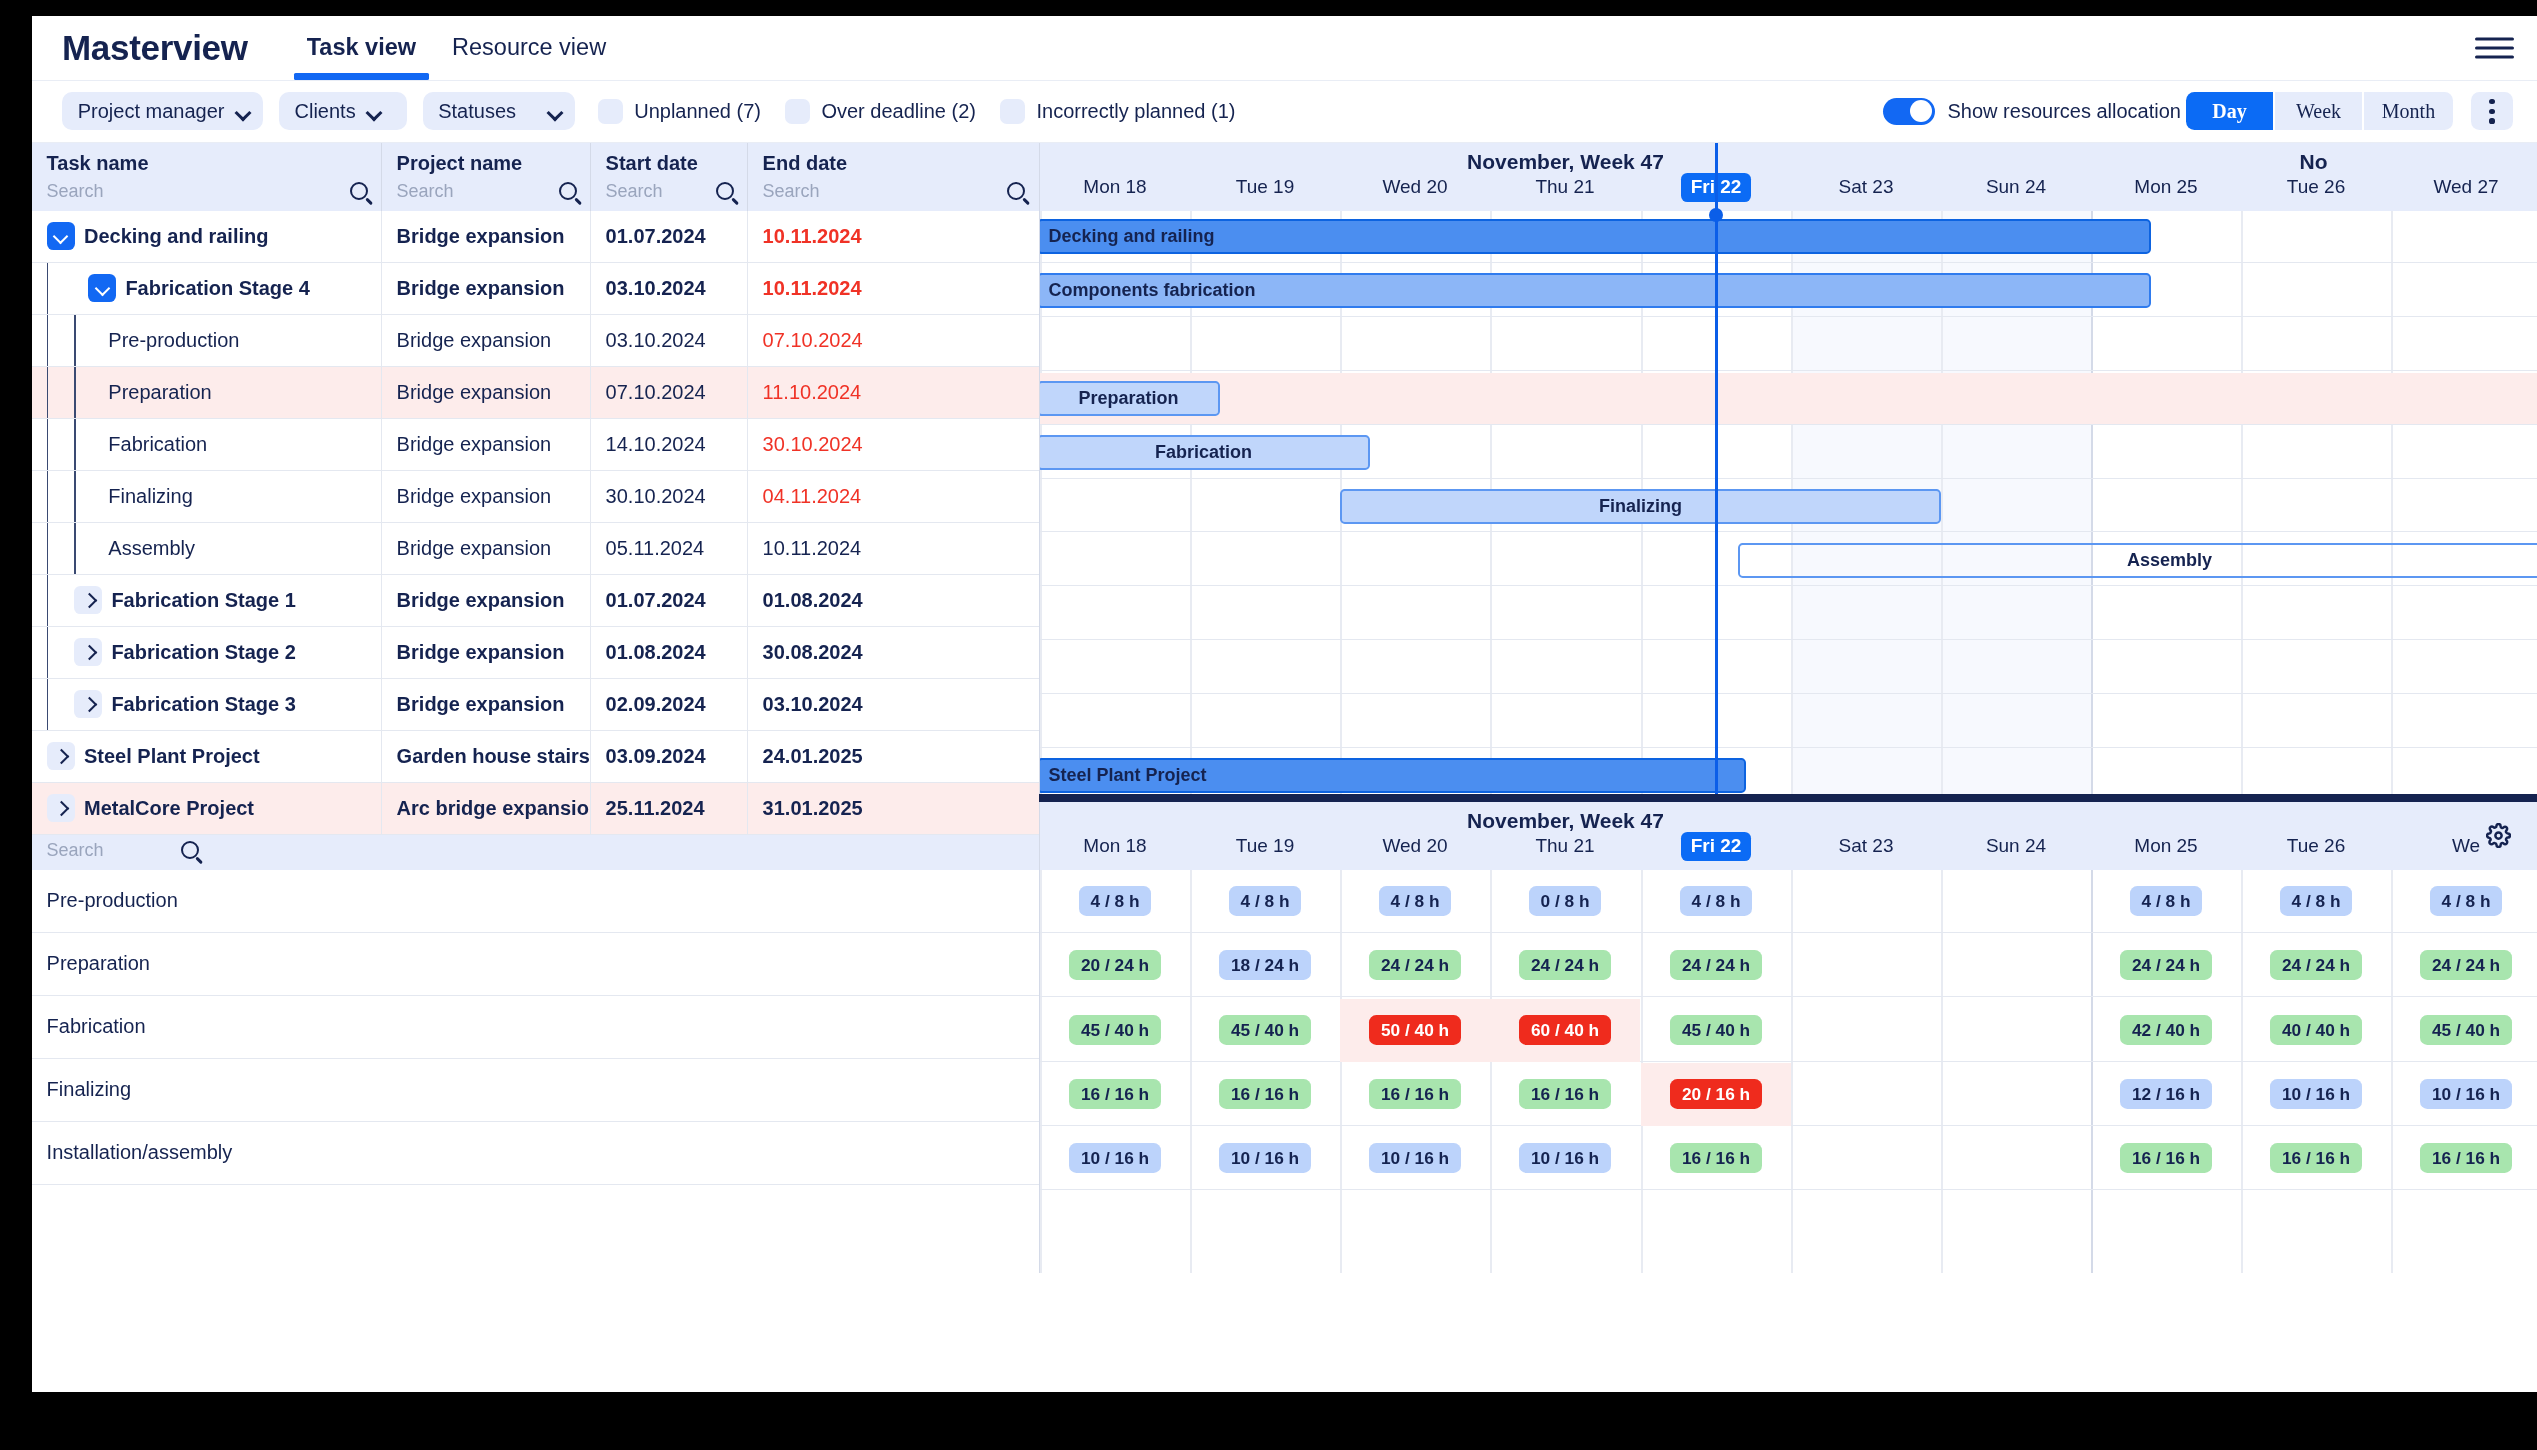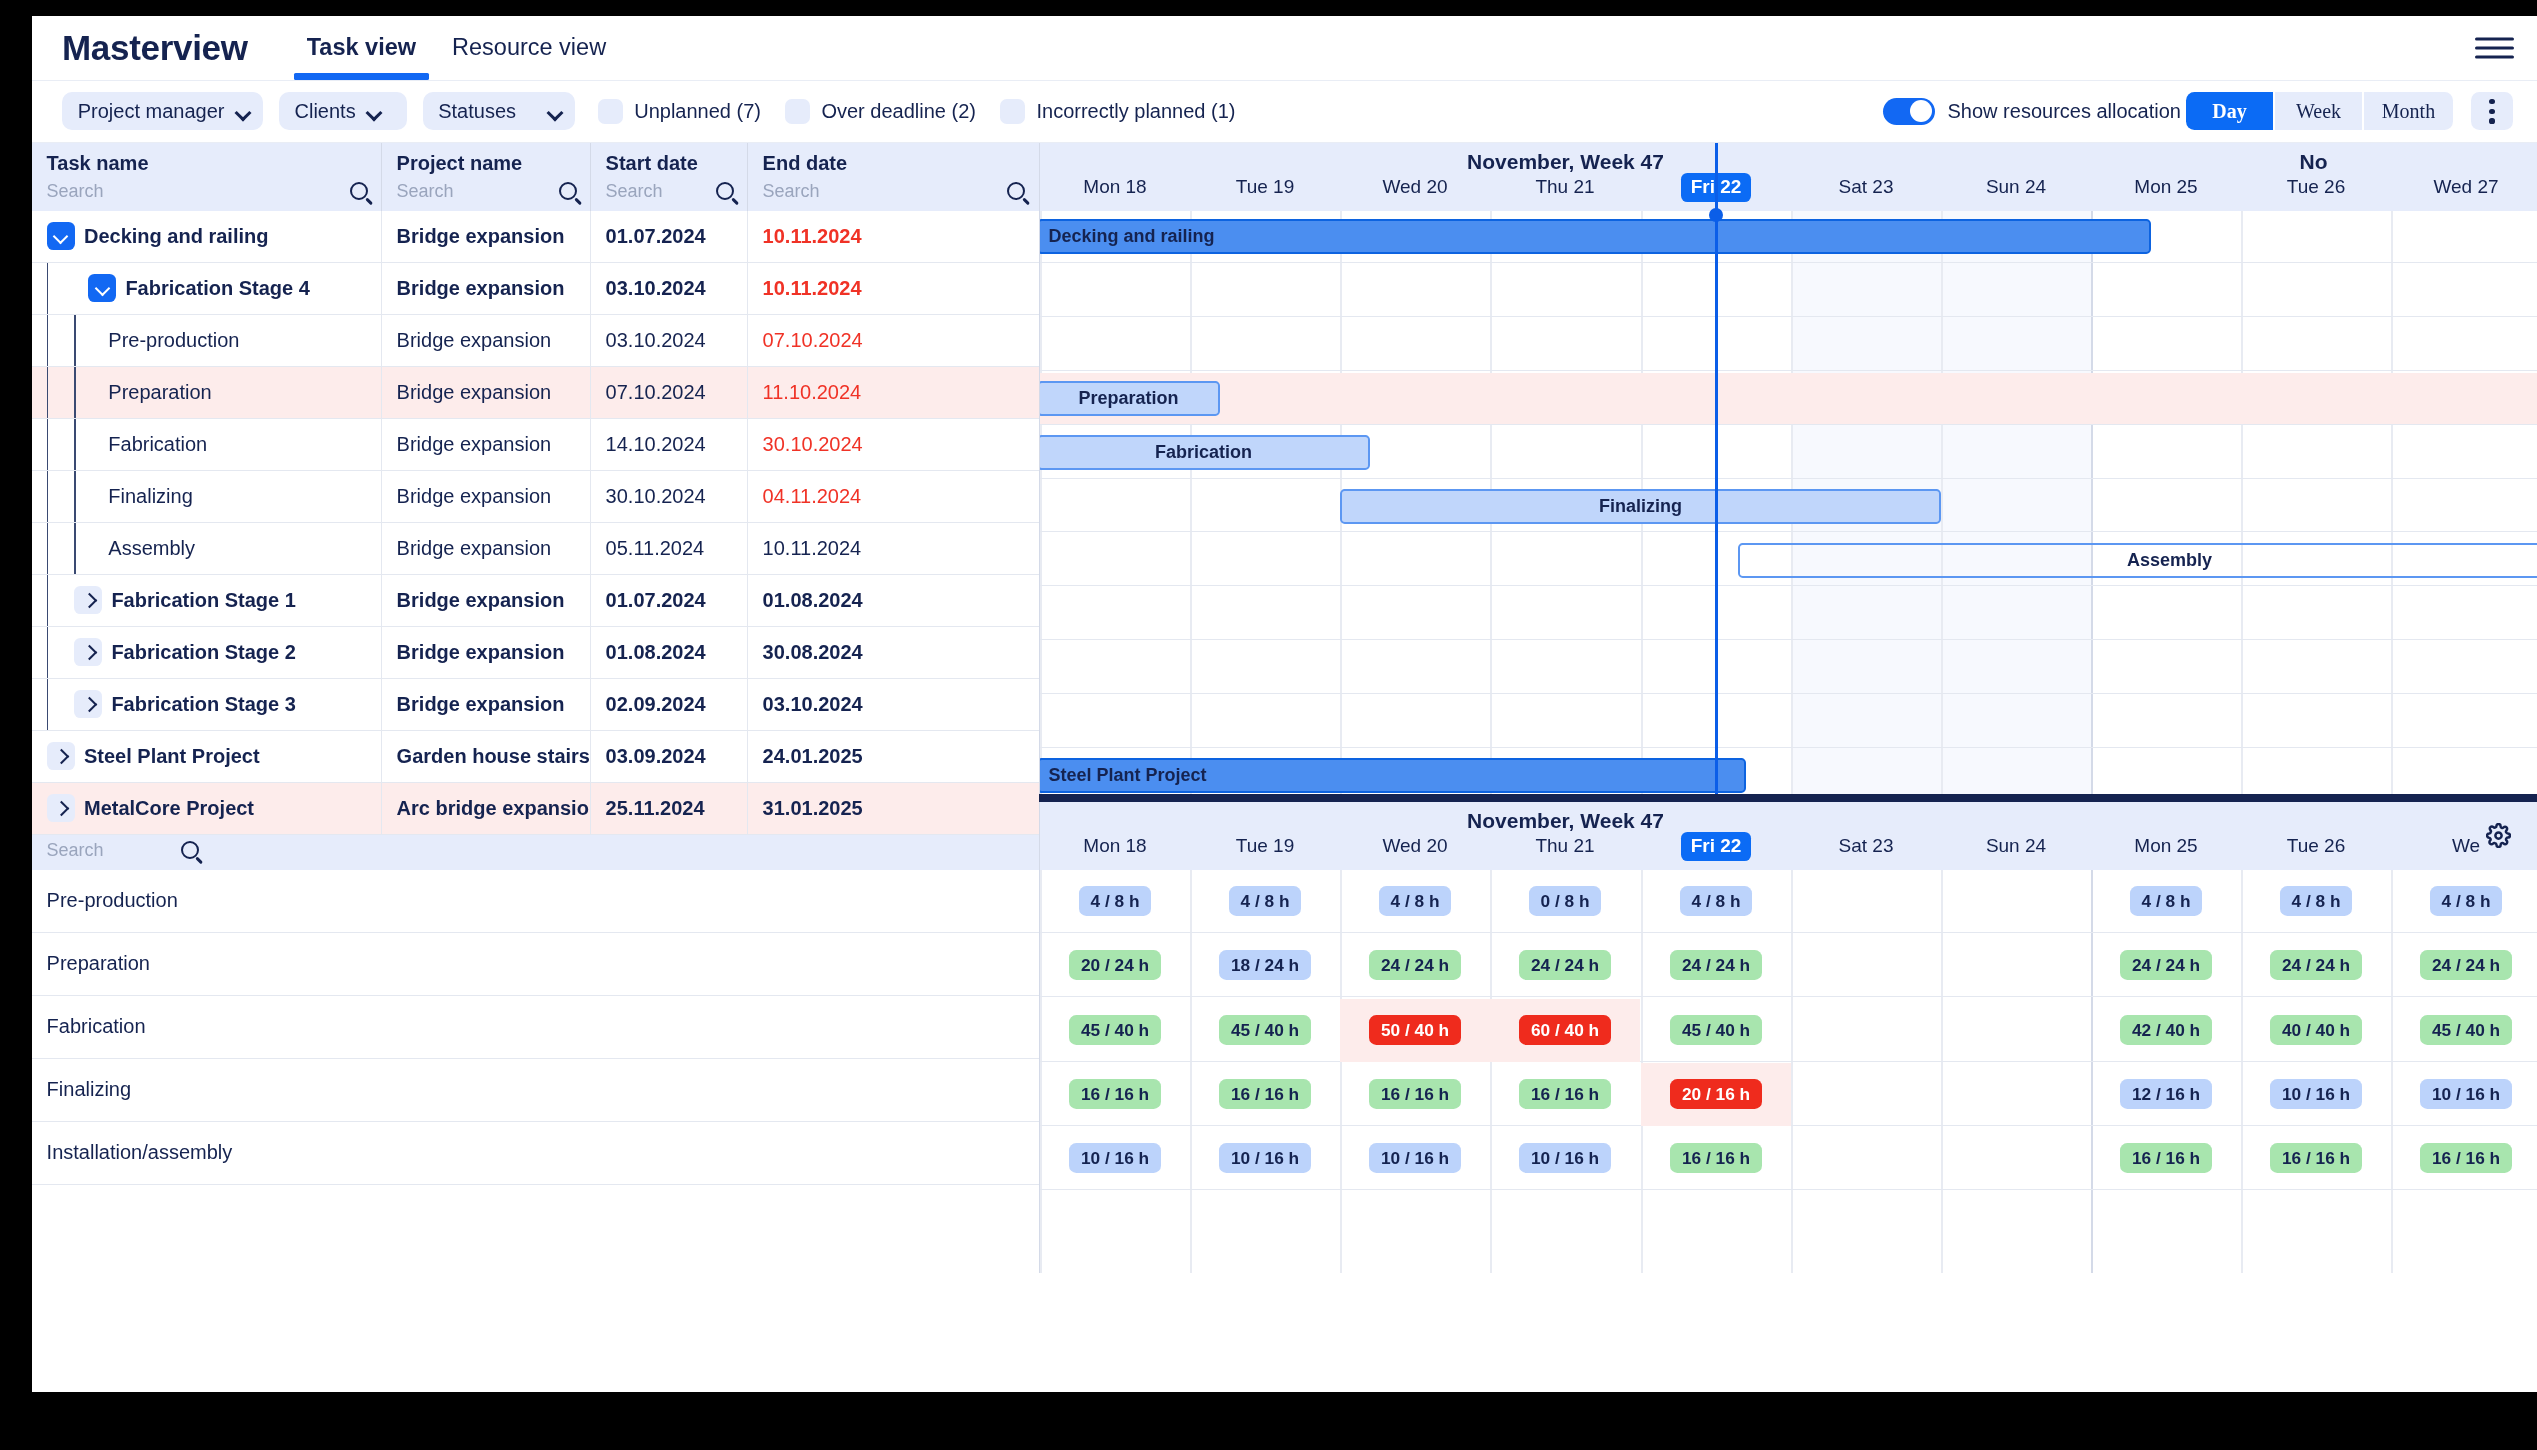--- a/index.html
+++ b/index.html
@@ -552,20 +552,21 @@
           <div class="rrow alert" style="top: 162px;"></div>
           <div class="rrow" style="top: 216px;"></div>
           <div class="rrow" style="top: 269px;"></div>
           <div class="rrow" style="top: 323px;"></div>
           <div class="rrow" style="top: 377px;"></div>
           <div class="rrow" style="top: 431px;"></div>
           <div class="rrow" style="top: 485px;"></div>
           <div class="rrow" style="top: 539px;"></div>
           <div class="rrow alert" style="top: 593px;"></div>
           <div class="bar solid-dark" style="left: -3px; width: 1114px; top: 8.4px;">Decking and railing</div>
+          <div class="bar solid-light" style="left: -3px; width: 1114px; top: 62px;">Components fabrication</div>
           <div class="bar fill-pale" style="left: -3px; width: 183px; top: 170px;">Preparation</div>
           <div class="bar fill-pale" style="left: -3px; width: 333px; top: 224px;">Fabrication</div>
           <div class="bar fill-pale" style="left: 300px; width: 601px; top: 278px;">Finalizing</div>
           <div class="bar outline" style="left: 698px; width: 863px; top: 332px;">Assembly</div>
           <div class="bar solid-dark" style="left: -3px; width: 709px; top: 547px;">Steel Plant Project</div>
           <div class="bar outline-strong" style="left: 1058px; width: 503px; top: 601px;">MetalCore Project</div>
           <div class="today" style="left: 675px;">
             <span class="dot"></span>
           </div>
         </div>

